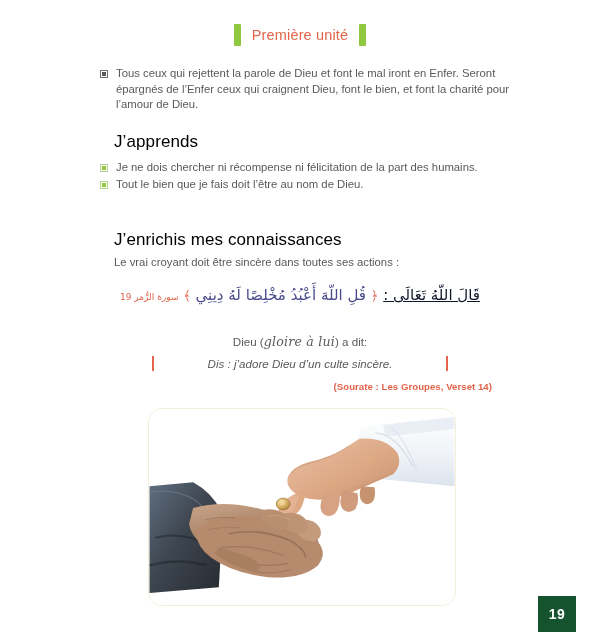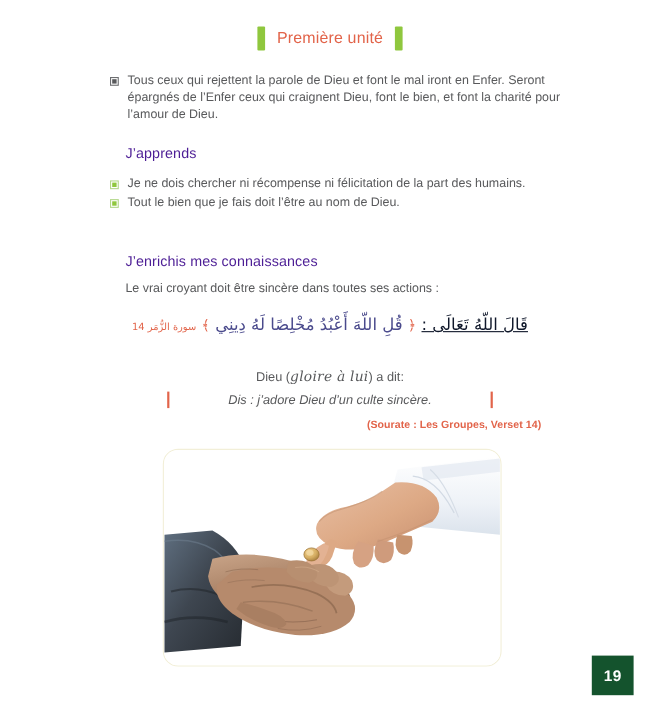--- a/index.html
+++ b/index.html
@@ -105,22 +105,22 @@
     position: absolute;
     left: 1px; top: 1px;
     width: 4px; height: 4px;
     background: #8fc73e;
   }
 
   
   .section-heading {
     position: absolute;
     left: 114px;
-    font-size: 13px;
-    color: #4c1d95;
+    font-size: 17px;
+    color: #000000;
     letter-spacing: .1px;
     white-space: nowrap;
   }
 
   
   .intro-line {
     position: absolute;
     left: 114px;
     font-size: 11.3px;
     color: #58595b;
@@ -269,21 +269,21 @@
 
   <div class="section-heading" style="top:230px;">J’enrichis mes connaissances</div>
 
   <div class="intro-line" style="top:256px;">Le vrai croyant doit être sincère dans toutes ses actions :</div>
 
   <div class="arabic-line">
     <span class="ar-intro">قَالَ اللّهُ تَعَالَى :</span>
     <span class="ar-orn">﴿</span>
     <span class="ar-verse">قُلِ اللّهَ أَعْبُدُ مُخْلِصًا لَهُ دِينِي</span>
     <span class="ar-orn">﴾</span>
-    <span class="ar-src">سورة الزُّمَر 14</span>
+    <span class="ar-src">سورة الزُّمَر 19</span>
   </div>
 
   <div class="trans-said">
     <span>Dieu (</span><span class="script-name">gloire à lui</span><span>) a dit:</span>
   </div>
 
   <div class="trans-quote-row">
     <span class="vbar"></span>
     <span class="trans-quote">Dis : j’adore Dieu d’un culte sincère.</span>
     <span class="vbar"></span>

